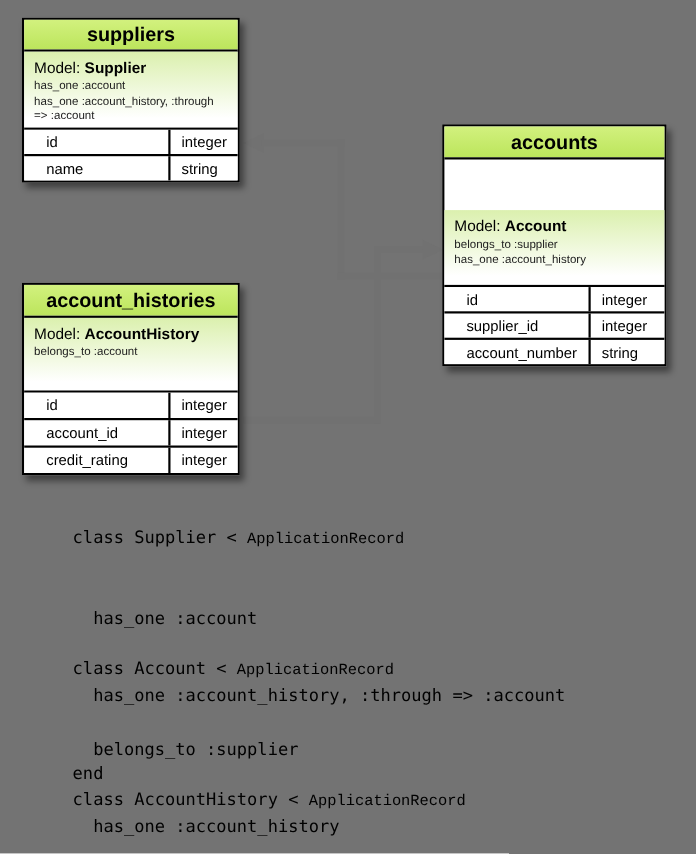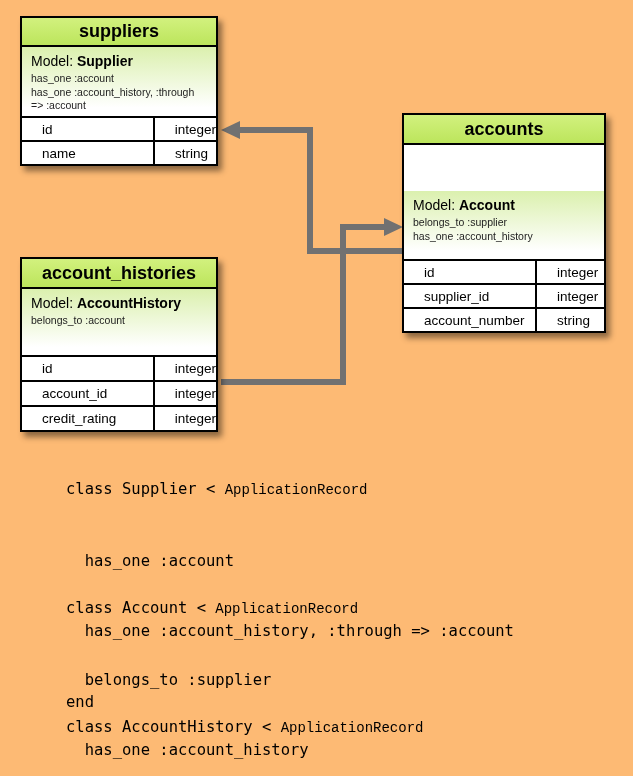--- a/index.html
+++ b/index.html
@@ -4,21 +4,21 @@
 <style>
   :root{
     --header-green-top:#d2f17e;
     --header-green-bottom:#bce55c;
     --body-green-top:#dbf0ae;
     --arrow-gray:#717171;
     --border-black:#000000;
   }
   html,body{margin:0;padding:0;background:#ffffff;}
   .canvas{
-    position:relative;width:633px;height:776px;background:#fdba74;overflow:hidden;
+    position:relative;width:633px;height:776px;background:#737373;overflow:hidden;
     font-family:"Liberation Sans",sans-serif;color:#000;
   }
   
   .erd-table{
     position:absolute;background:#fff;border:2px solid var(--border-black);
     box-shadow:4px 5px 6px rgba(0,0,0,0.45);z-index:2;box-sizing:border-box;
   }
   .erd-header{
     background:linear-gradient(var(--header-green-top),var(--header-green-bottom));
     border-bottom:2px solid var(--border-black);
@@ -34,21 +34,21 @@
   .model-name{font-weight:bold;}
   .assoc-line{font-size:10.5px;line-height:13.5px;color:#222;}
   .erd-row{display:flex;height:22px;background:#fff;}
   .erd-row + .erd-row{border-top:2px solid var(--border-black);}
   .cell-name{
     width:113px;border-right:2px solid var(--border-black);
     display:flex;align-items:center;padding-left:0;box-sizing:border-box;
     font-size:13.5px;
     margin-left:20px;
   }
-  .cell-type{flex:1;display:flex;align-items:center;padding-left:20px;font-size:13.5px;}
+  .cell-type{flex:1;display:flex;align-items:center;padding-left:10px;font-size:13.5px;}
   
   #tbl-suppliers{left:20px;top:16px;width:198px;}
   #tbl-suppliers .erd-header{height:27px;}
   #tbl-suppliers .erd-body{height:71px;}
   #tbl-accounts{left:402px;top:113px;width:204px;}
   #tbl-accounts .erd-header{height:28px;}
   #tbl-accounts .erd-body{height:70px;margin-top:46px;}
   #tbl-histories{left:20px;top:257px;width:198px;}
   #tbl-histories .erd-header{height:28px;}
   #tbl-histories .erd-body{height:68px;}

